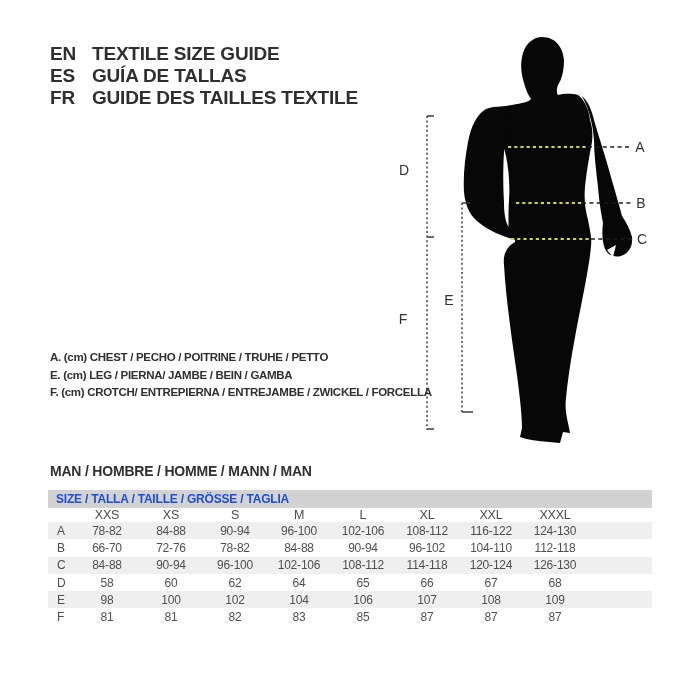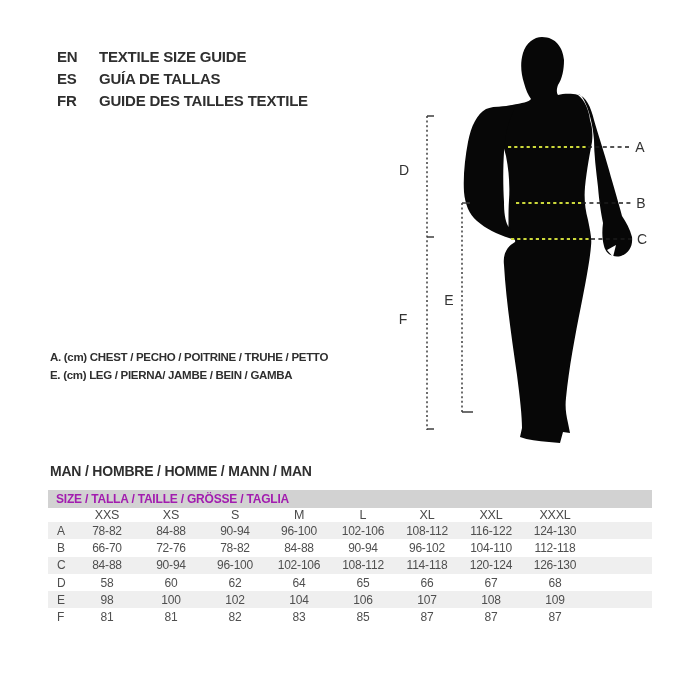--- a/index.html
+++ b/index.html
@@ -5,22 +5,22 @@
   html,body { margin:0; padding:0; background:#ffffff; }
   .page {
     position:relative; width:700px; height:700px; background:#fff;
     font-family:"Liberation Sans", sans-serif; overflow:hidden;
     color:var(--text-primary,#2f2f2f);
   }
   * { box-sizing:border-box; }
 
   
   .langs { position:absolute; left:50px; top:43px; }
-  .lang-row { display:flex; height:22px; align-items:flex-end;
-              font-size:15px; font-weight:bold; letter-spacing:-0.2px;margin-left:7px; }
+  .lang-row { display:flex; height:22px; align-items:flex-start;
+              font-size:19px; font-weight:bold; letter-spacing:-0.2px; }
   .lang-code { width:42px; }
 
   
   .fig-svg { position:absolute; left:0; top:0; pointer-events:none; }
   .sil { fill:var(--silhouette,#070707); }
   .cut { fill:#ffffff; }
   .dash-accent { stroke:var(--accent,#ccd83a); stroke-width:2.2; stroke-dasharray:3.2 3; fill:none; }
   .dash-black  { stroke:var(--dash-black,#1c1c1c); stroke-width:1.6; stroke-dasharray:4 3.4; fill:none; }
   .dash-gray   { stroke:var(--guide-gray,#3e3e3e); stroke-width:1.5; stroke-dasharray:2 2.6; fill:none; }
   .tick        { stroke:var(--guide-gray,#3e3e3e); stroke-width:1.5; fill:none; }
@@ -31,21 +31,21 @@
   
   .legend { position:absolute; left:50px; top:349px; }
   .legend-line { height:17.5px; line-height:17.5px; font-size:11.5px;
                  font-weight:bold; letter-spacing:-0.3px; white-space:nowrap; }
   .gender { position:absolute; left:50px; top:463px; font-size:14px;
             font-weight:bold; letter-spacing:-0.2px; }
 
   
   .size-table { position:absolute; left:48px; top:490px; width:604px; }
   .band { height:18px; line-height:18px; background:var(--band-bg,#d2d2d2);
-          color:#a21caf; font-size:12px; font-weight:bold; padding-left:8px;
+          color:#1d4ed8; font-size:12px; font-weight:bold; padding-left:8px;
           letter-spacing:-0.2px; }
   .trow { display:flex; align-items:center; }
   .trow.head { height:14px; font-size:12.5px; color:#4a4a4a; }
   .trow.data { height:17.3px; font-size:12px; color:var(--table-text,#4f4f4f); }
   .trow.alt  { background:var(--alt-row-bg,#efefef); }
   .c0 { width:27px; padding-left:9px; }
   .c  { width:64px; text-align:center; letter-spacing:-0.2px; }
 </style>
 </head>
 <body>
@@ -149,20 +149,21 @@
   <span class="mark" style="left:640px; top:147px;">A</span>
   <span class="mark" style="left:641px; top:203px;">B</span>
   <span class="mark" style="left:642px; top:239px;">C</span>
   <span class="mark" style="left:404px; top:170px;">D</span>
   <span class="mark" style="left:449px; top:300px;">E</span>
   <span class="mark" style="left:403px; top:319px;">F</span>
 
   <div class="legend" id="legend-list">
       <div class="legend-line">A. (cm) CHEST / PECHO / POITRINE / TRUHE / PETTO</div>
       <div class="legend-line">E. (cm) LEG / PIERNA/ JAMBE / BEIN / GAMBA</div>
+      <div class="legend-line">F. (cm) CROTCH/ ENTREPIERNA / ENTREJAMBE / ZWICKEL / FORCELLA</div>
     </div>
   <div class="gender">MAN / HOMBRE / HOMME / MANN / MAN</div>
 
   <div class="size-table">
     <div class="band">SIZE / TALLA / TAILLE / GRÖSSE / TAGLIA</div>
     <div id="table-body">
         <div class="trow head">
           <span class="c0"></span>
           <span class="c">XXS</span>
           <span class="c">XS</span>

